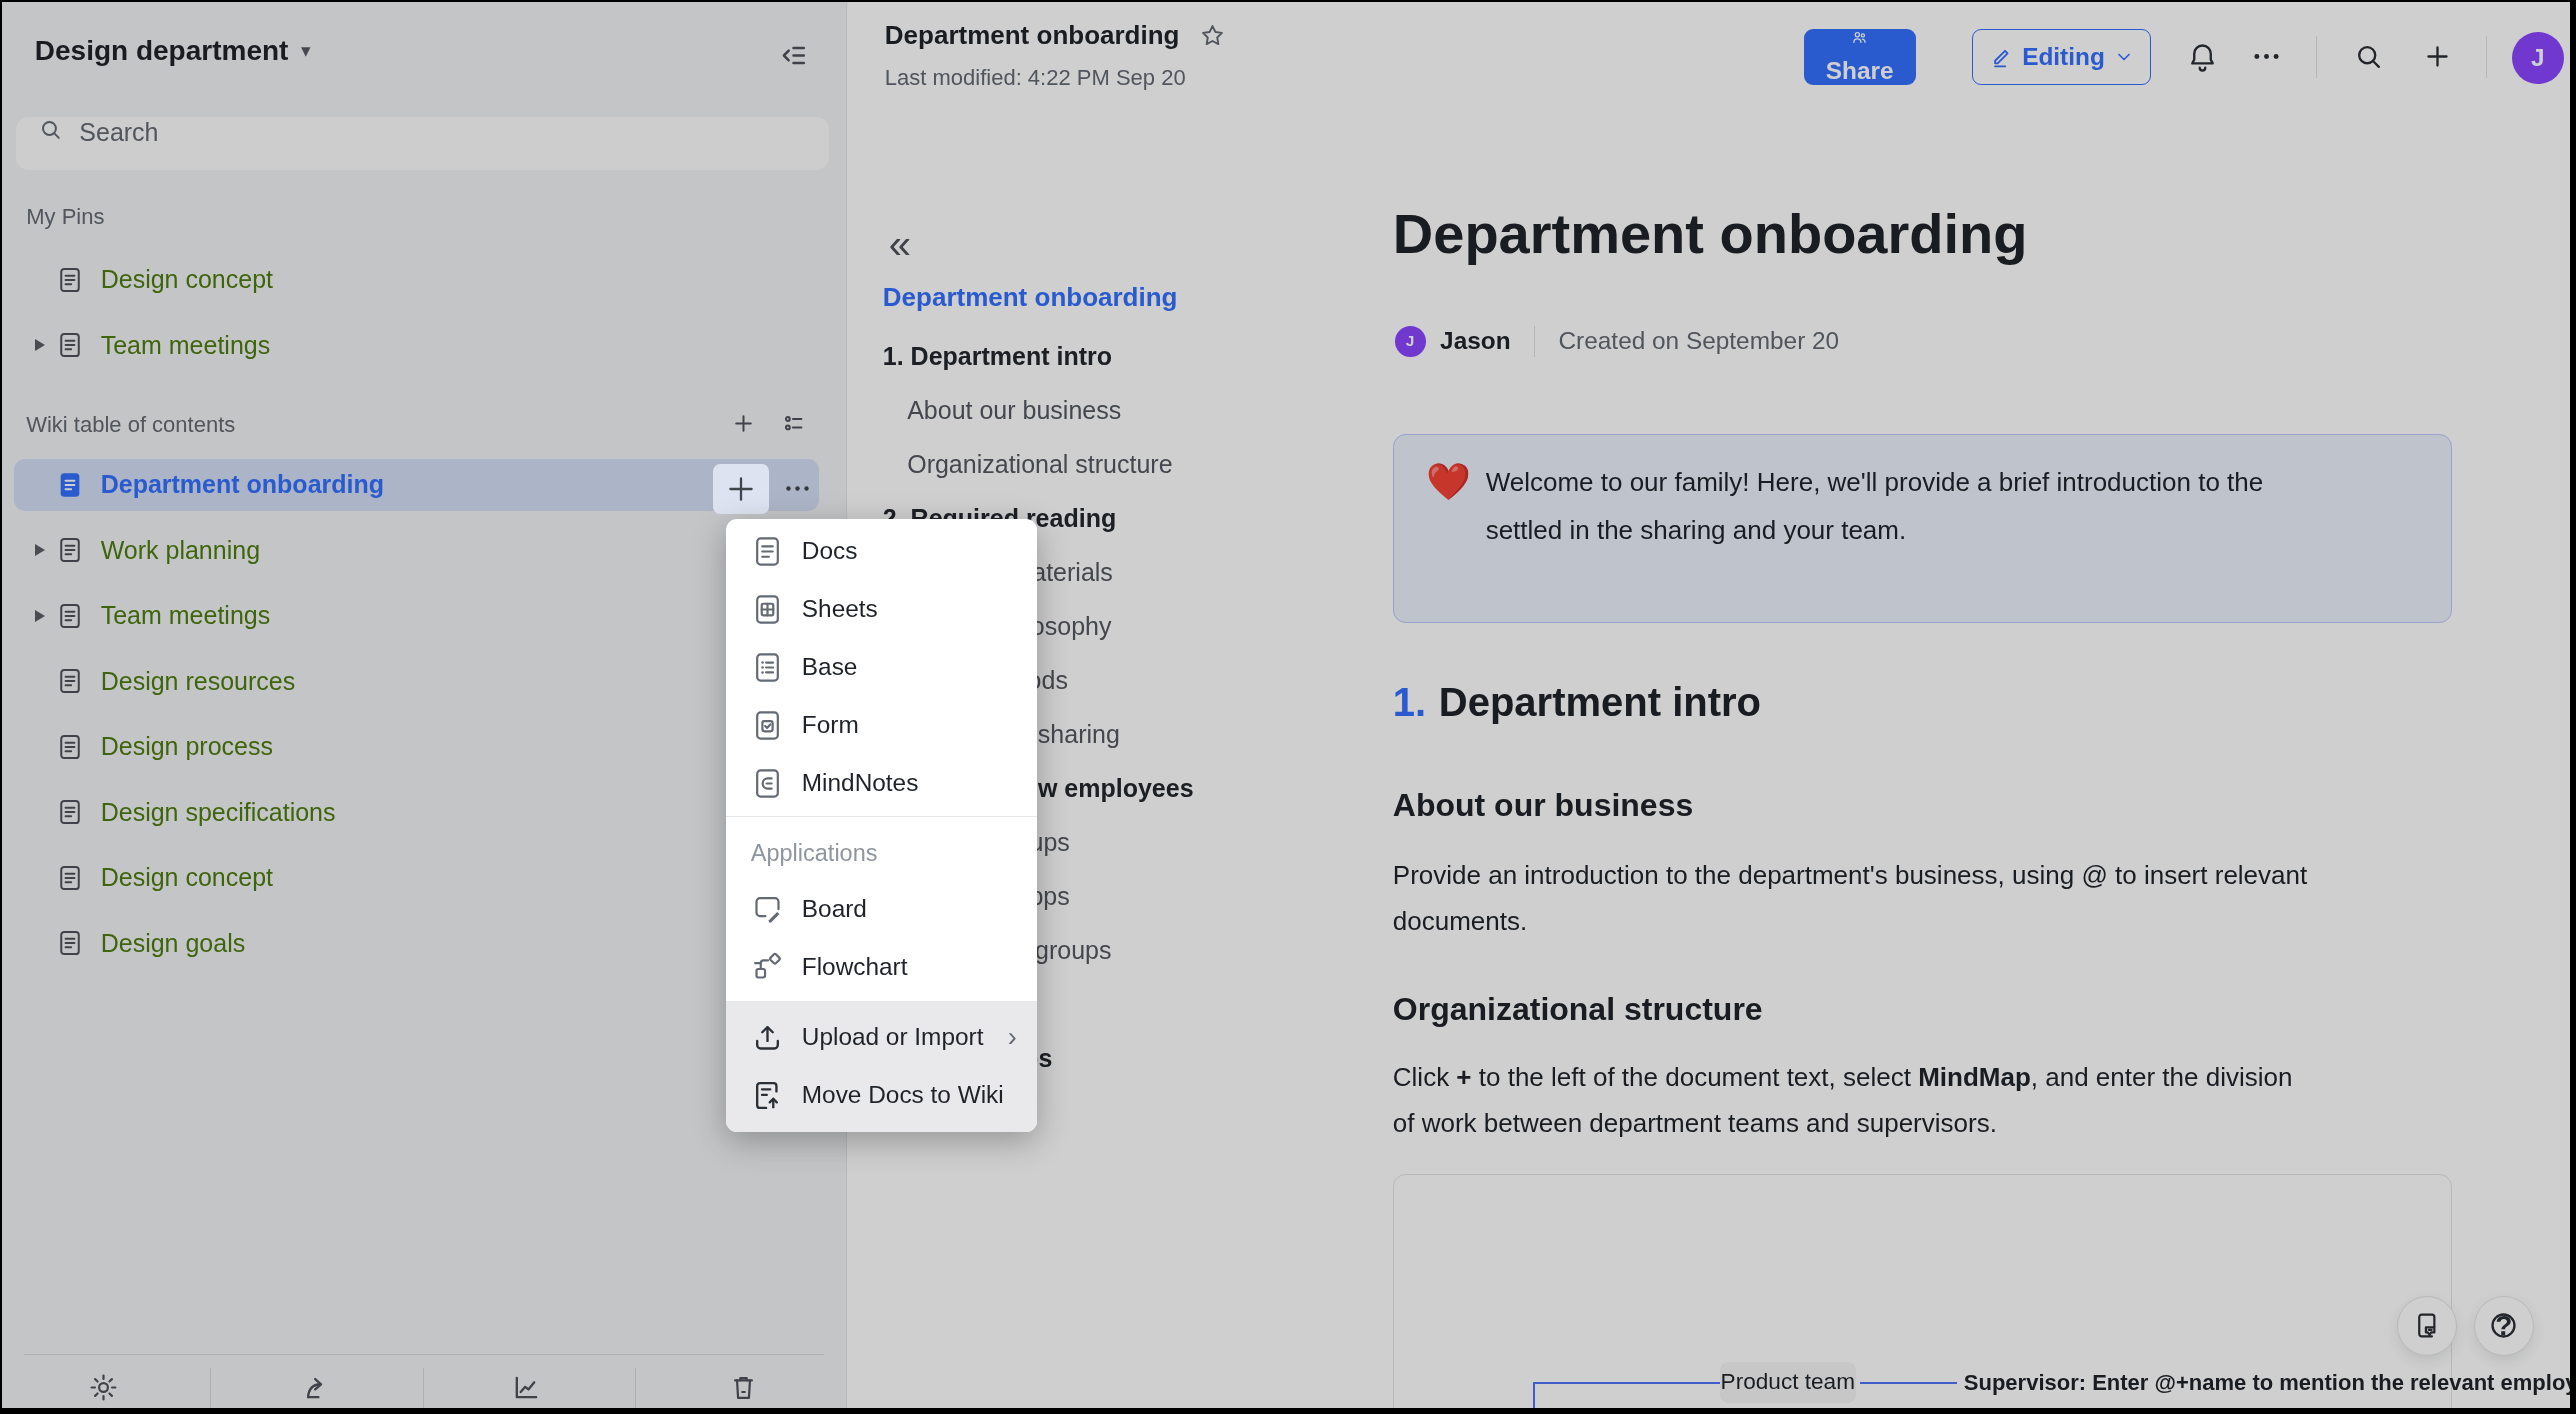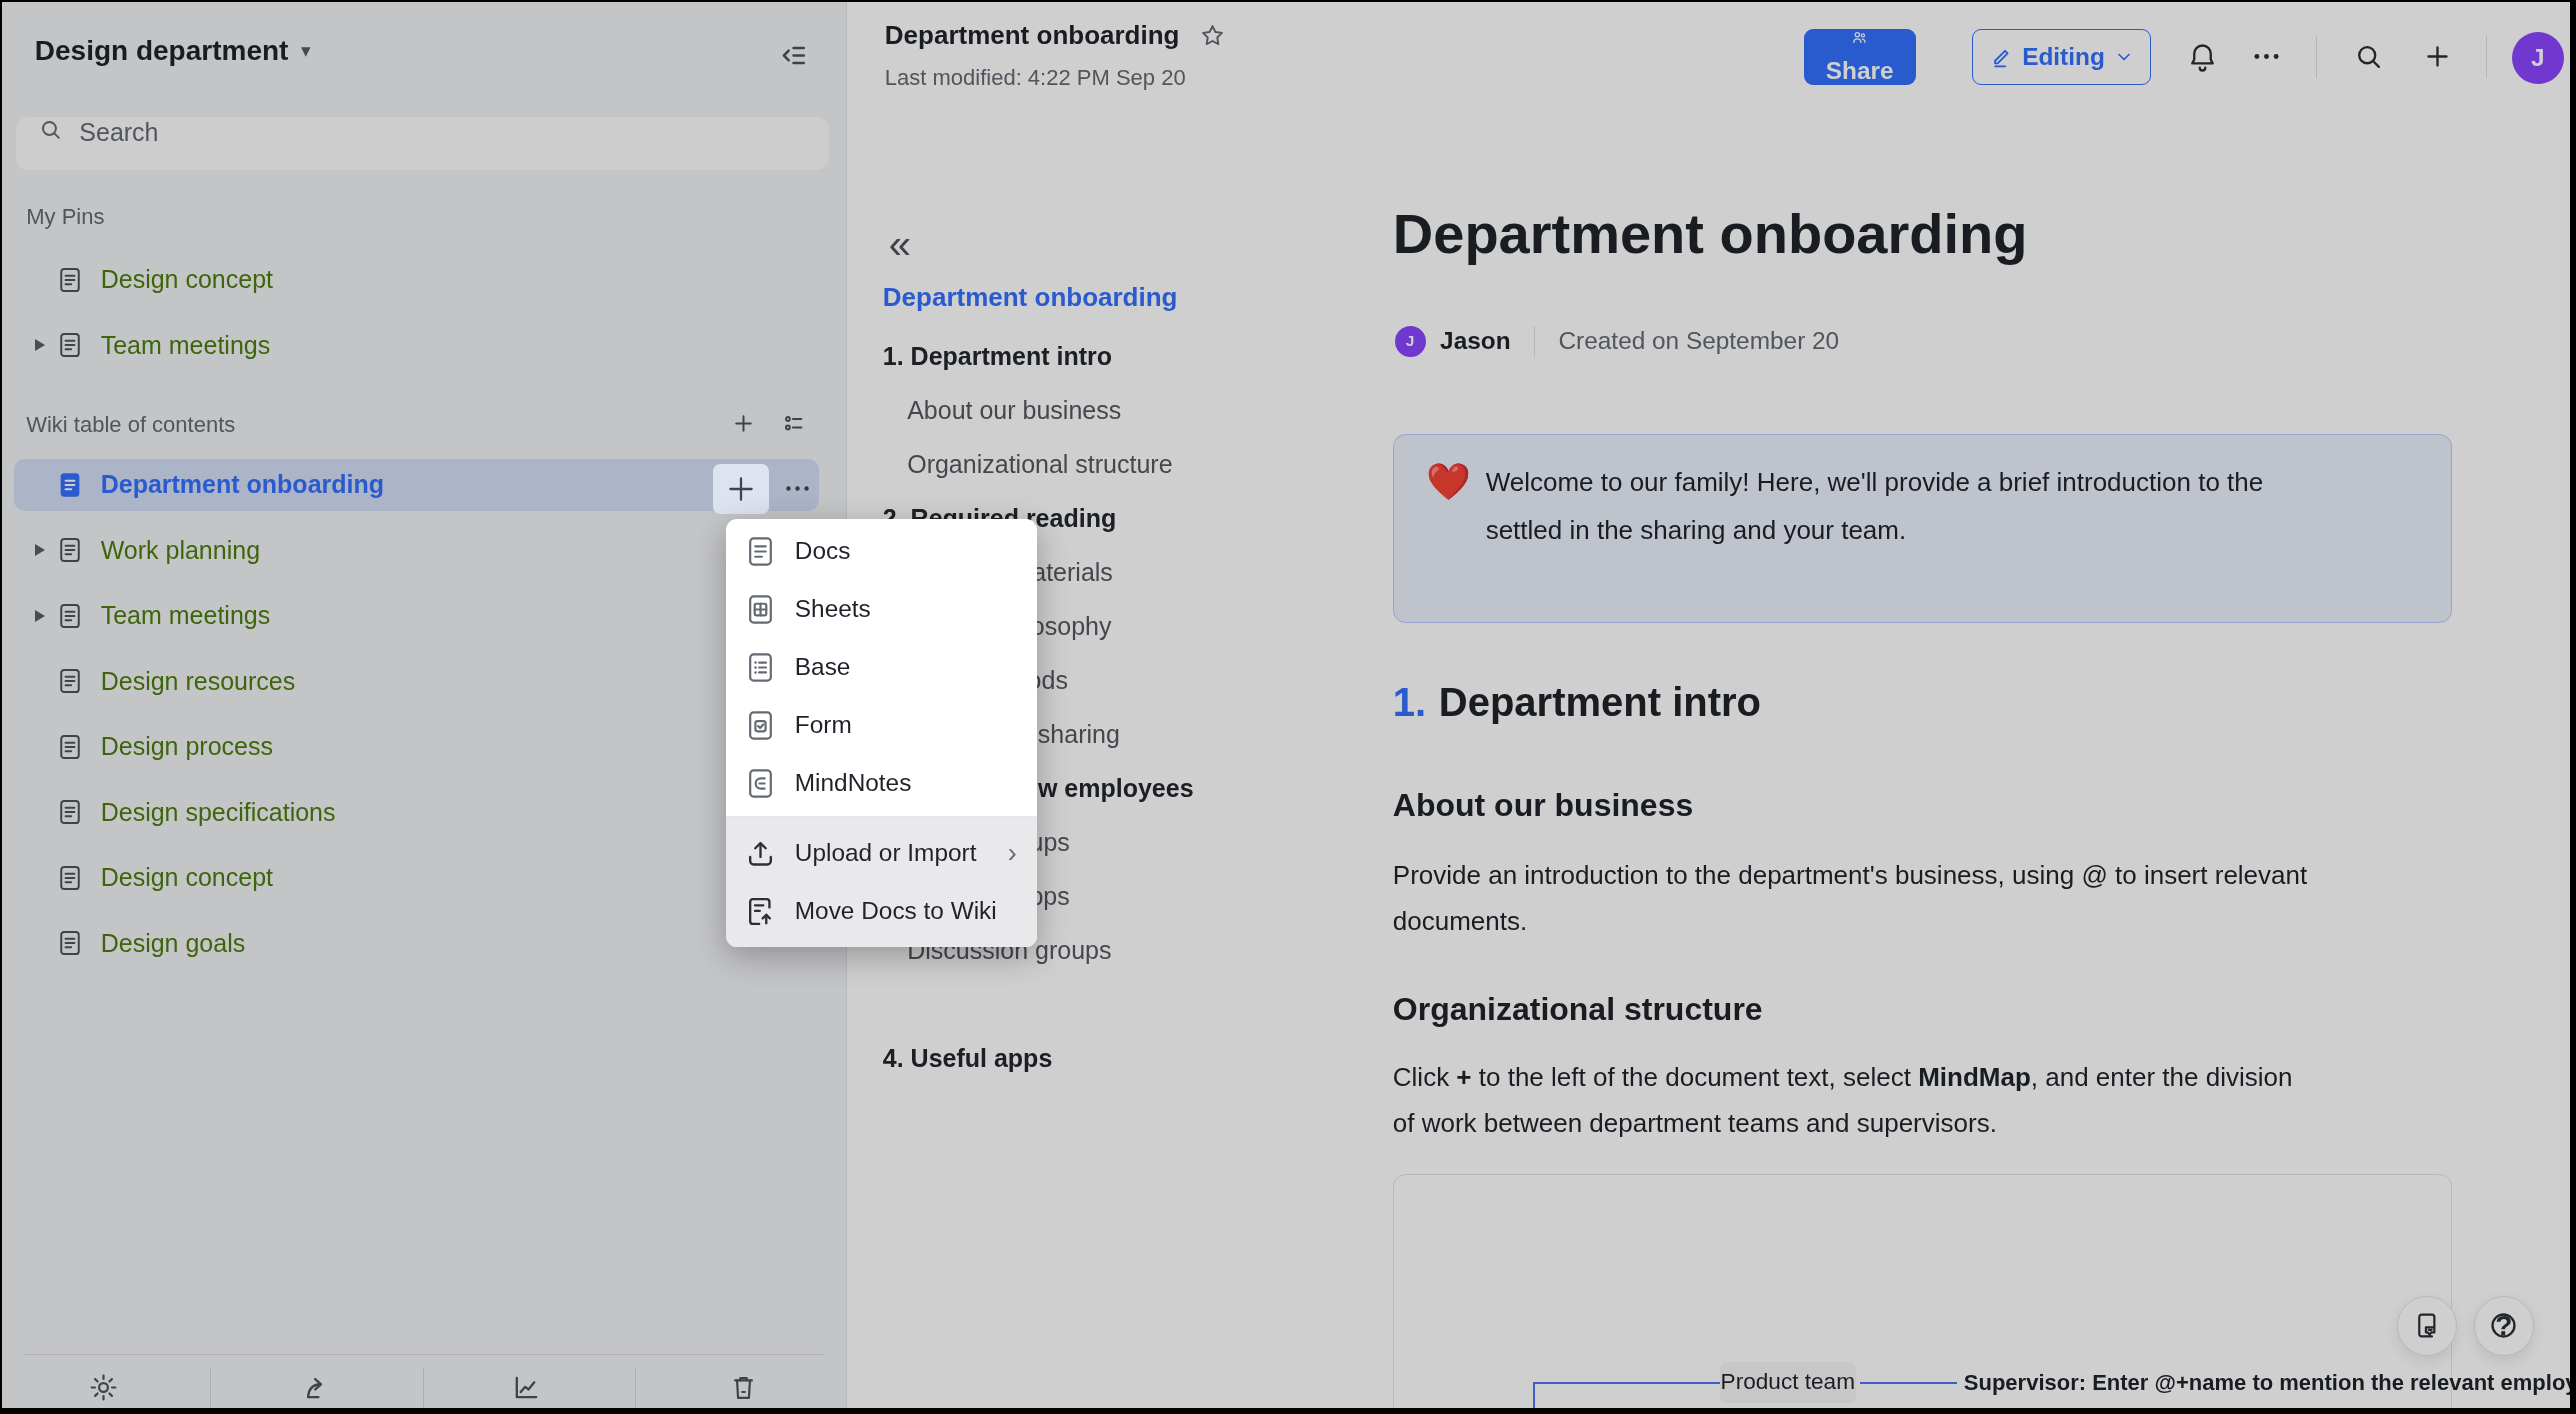--- a/index.html
+++ b/index.html
@@ -67,21 +67,21 @@
     box-shadow:0 5.4px 12.6px rgba(31,35,41,.1);display:flex;align-items:center;justify-content:center;}
   .helpmark{font-size:28px;font-weight:600;color:#2b2f36;}
   
   #dim{position:absolute;left:0;top:0;right:0;bottom:0;background:rgba(0,0,0,0.19);z-index:40;}
   #plusbtn{position:absolute;left:711px;top:462px;width:56px;height:50px;border-radius:7.2px;background:#dde3f0;
     z-index:45;display:flex;align-items:center;justify-content:center;}
   #menu{position:absolute;left:724px;top:517px;width:311px;z-index:50;border-radius:11px;background:#fff;
     overflow:hidden;box-shadow:0 9px 33px rgba(0,0,0,.28);}
   .m-sec1{padding:3.6px 0;} 
   .m-sec2{padding:11px 0 5.4px;}
-  .m-item{height:58px;display:flex;align-items:center;padding-left:18px;gap:18px;font-size:24.4px;color:#1f2329;}
+  .m-item{height:58px;display:flex;align-items:center;padding-left:25px;gap:18px;font-size:24.4px;color:#1f2329;}
   .m-label{height:52px;display:flex;align-items:center;padding-left:25px;font-size:23.5px;color:#8f959e;}
   .m-div{height:0.9px;background:#e6e7ea;}
   .m-footer{background:#e9e9eb;padding:6.3px 0 7.2px;}
   .m-chev{margin-left:auto;margin-right:20px;font-size:27px;color:#646a73;}
 </style>
 </head>
 <body>
 
 <svg width="0" height="0" style="position:absolute">
   <defs>
@@ -461,20 +461,39 @@
       <div class="m-item">
         <svg width="33" height="33" viewBox="0 0 24 24" fill="none" stroke="#646a73" stroke-width="1.6" stroke-linecap="round">
             <rect x="4.5" y="2.5" width="15" height="19" rx="2.5"></rect>
             <path d="M15 8.3h-2.8a3.7 3.7 0 0 0 0 7.4H15"></path>
             <path d="M11.3 12H15"></path>
           </svg>
         <span>MindNotes</span>
       </div>
     </div>
     <div class="m-div"></div>
+    <div class="m-sec2">
+      <div class="m-label">Applications</div>
+      <div class="m-item">
+        <svg width="33" height="33" viewBox="0 0 24 24" fill="none" stroke="#646a73" stroke-width="1.6" stroke-linecap="round" stroke-linejoin="round">
+            <path d="M20 12.5V7a2.5 2.5 0 0 0-2.5-2.5h-11A2.5 2.5 0 0 0 4 7v8a2.5 2.5 0 0 0 2.5 2.5h4"></path>
+            <path d="M13 20.5l6-6 1.6 1.6-6 6H13v-1.6z" fill="#646a73" stroke="none"></path>
+          </svg>
+        <span>Board</span>
+      </div>
+      <div class="m-item">
+        <svg width="33" height="33" viewBox="0 0 24 24" fill="none" stroke="#646a73" stroke-width="1.6" stroke-linecap="round" stroke-linejoin="round">
+            <rect x="4" y="13.8" width="6.2" height="6.2" rx="1.4"></rect>
+            <rect x="14.6" y="3.6" width="5.6" height="5.6" rx="1.2" transform="rotate(45 17.4 6.4)"></rect>
+            <path d="M7.1 13.8V9.5a2 2 0 0 1 2-2h3.3"></path>
+            <path d="M3 9.5h4.1"></path>
+          </svg>
+        <span>Flowchart</span>
+      </div>
+    </div>
     <div class="m-div"></div>
     <div class="m-footer">
       <div class="m-item">
         <svg width="33" height="33" viewBox="0 0 24 24" fill="none" stroke="#2b2f36" stroke-width="1.7" stroke-linecap="round" stroke-linejoin="round">
             <path d="M12 14.5V4.8"></path>
             <path d="M8.2 8.2 12 4.5l3.8 3.7"></path>
             <path d="M4.5 14.5v3a2.5 2.5 0 0 0 2.5 2.5h10a2.5 2.5 0 0 0 2.5-2.5v-3"></path>
           </svg>
         <span>Upload or Import</span>
         <span class="m-chev">›</span>

